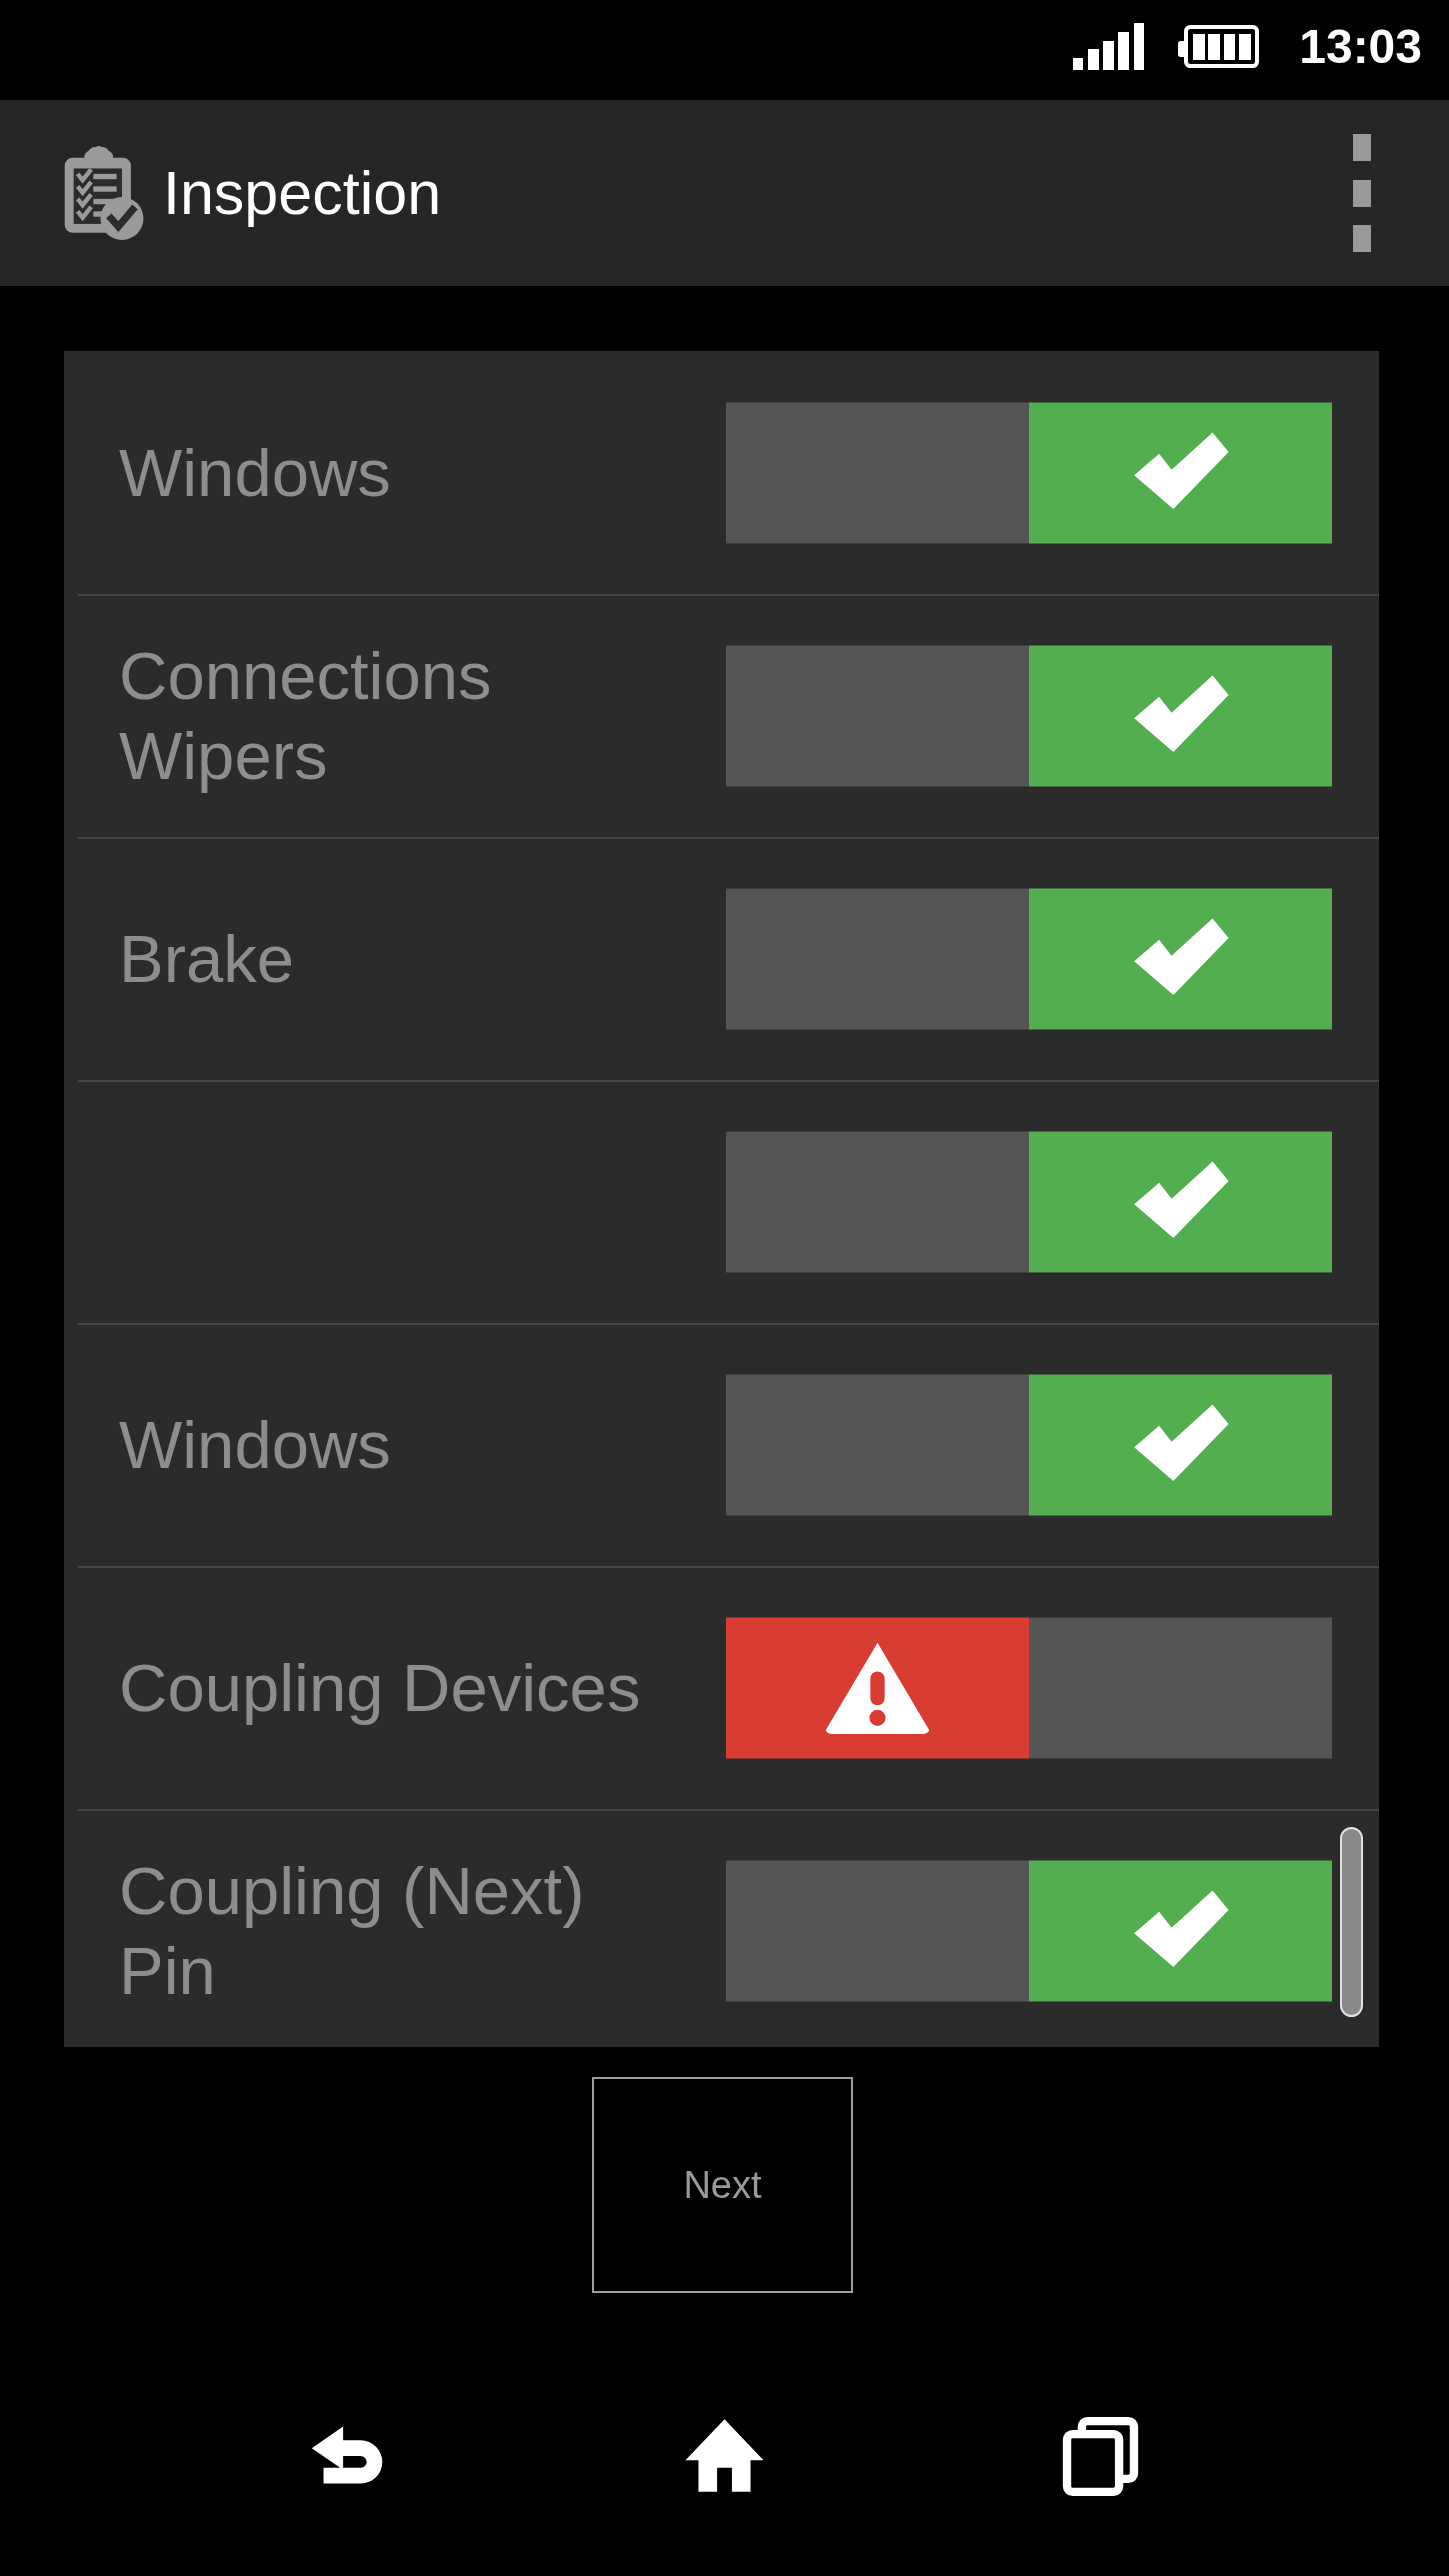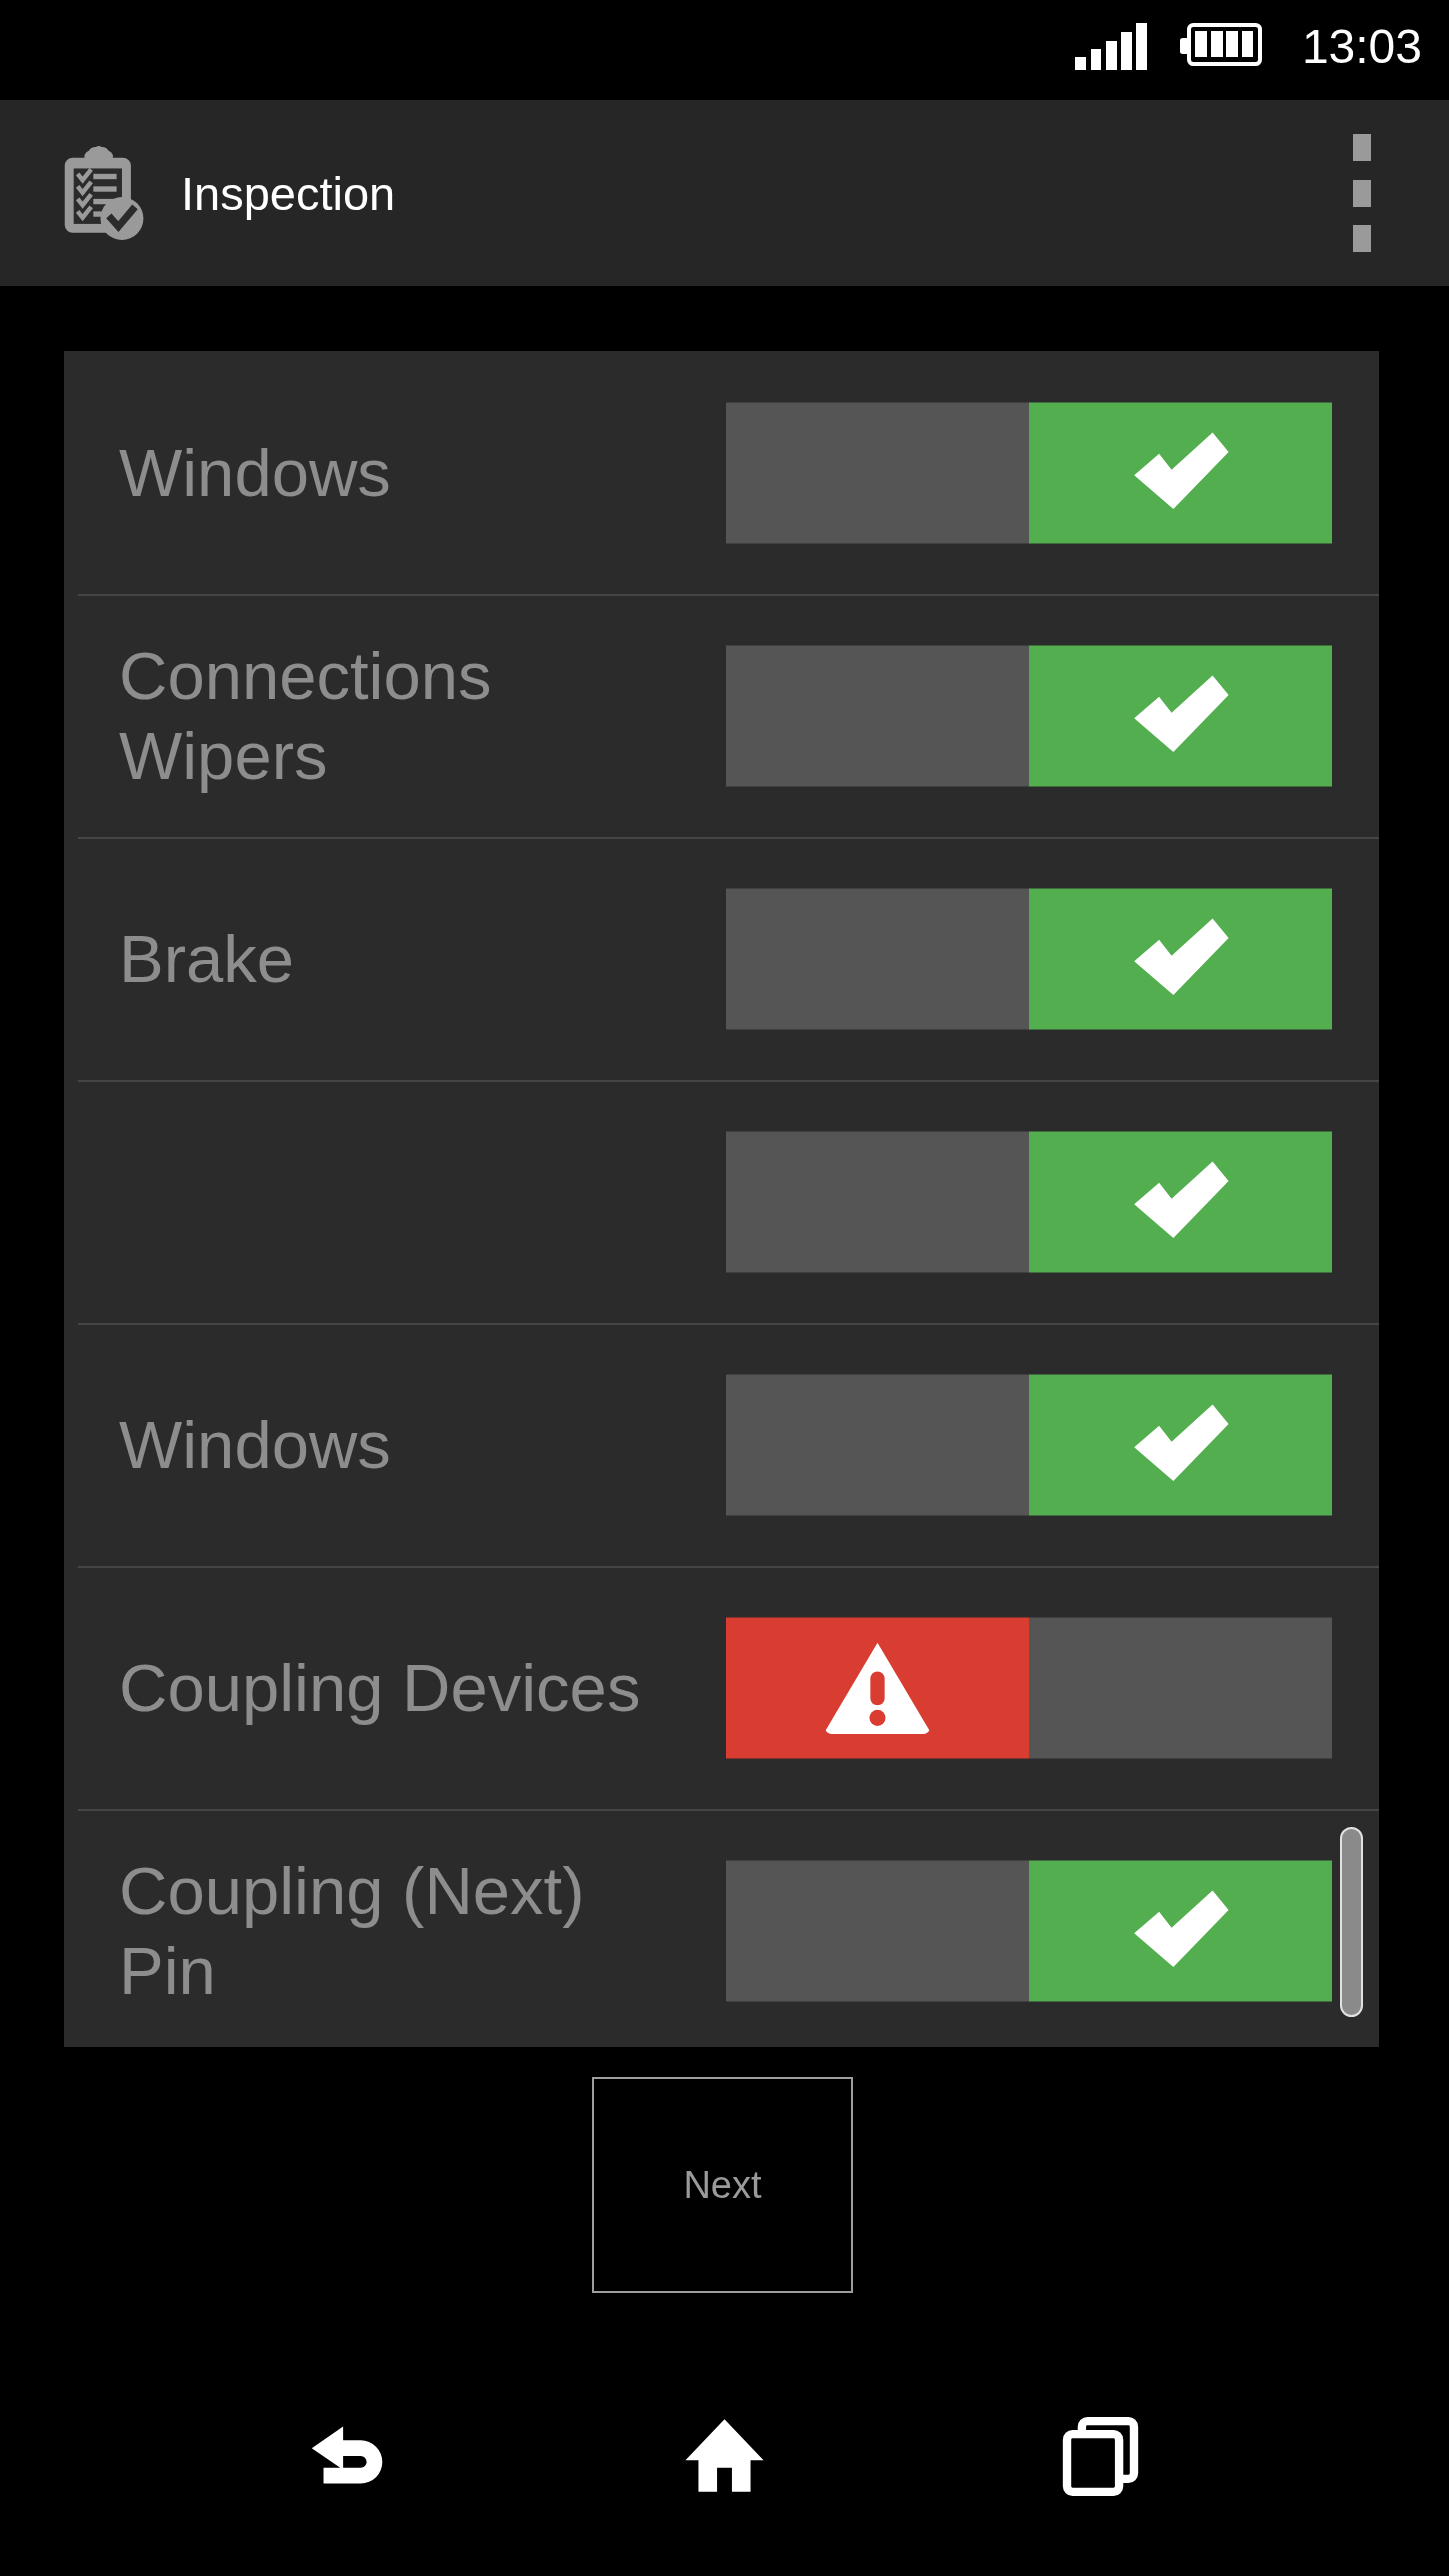--- a/index.html
+++ b/index.html
@@ -23,21 +23,23 @@
     height: 93px;
     background: #000000;
     display: flex;
     align-items: center;
     justify-content: flex-end;
     padding-right: 27px;
     box-sizing: border-box;
   }
   .sb-group {
     display: flex;
+    align-items: center;
     gap: 40px;
+    font-weight: bold;
   }
   .signal-icon {
     display: flex;
     align-items: flex-end;
     gap: 4.5px;
     height: 47px;
   }
   .signal-icon i {
     display: block;
     width: 10.7px;
@@ -96,22 +98,22 @@
     box-sizing: border-box;
     padding: 0 32px 0 54px;
   }
   .clipboard-icon {
     width: 93px;
     height: 97px;
     flex: 0 0 auto;
   }
   .appbar-title {
     color: #ffffff;
-    font-size: 47px;
-    margin-left: 34px;
+    font-size: 61px;
+    margin-left: 16px;
     flex: 1 1 auto;
     line-height: 1;
   }
   .overflow-menu {
     width: 47px;
     height: 118px;
     display: flex;
     flex-direction: column;
     justify-content: space-between;
     align-items: center;

